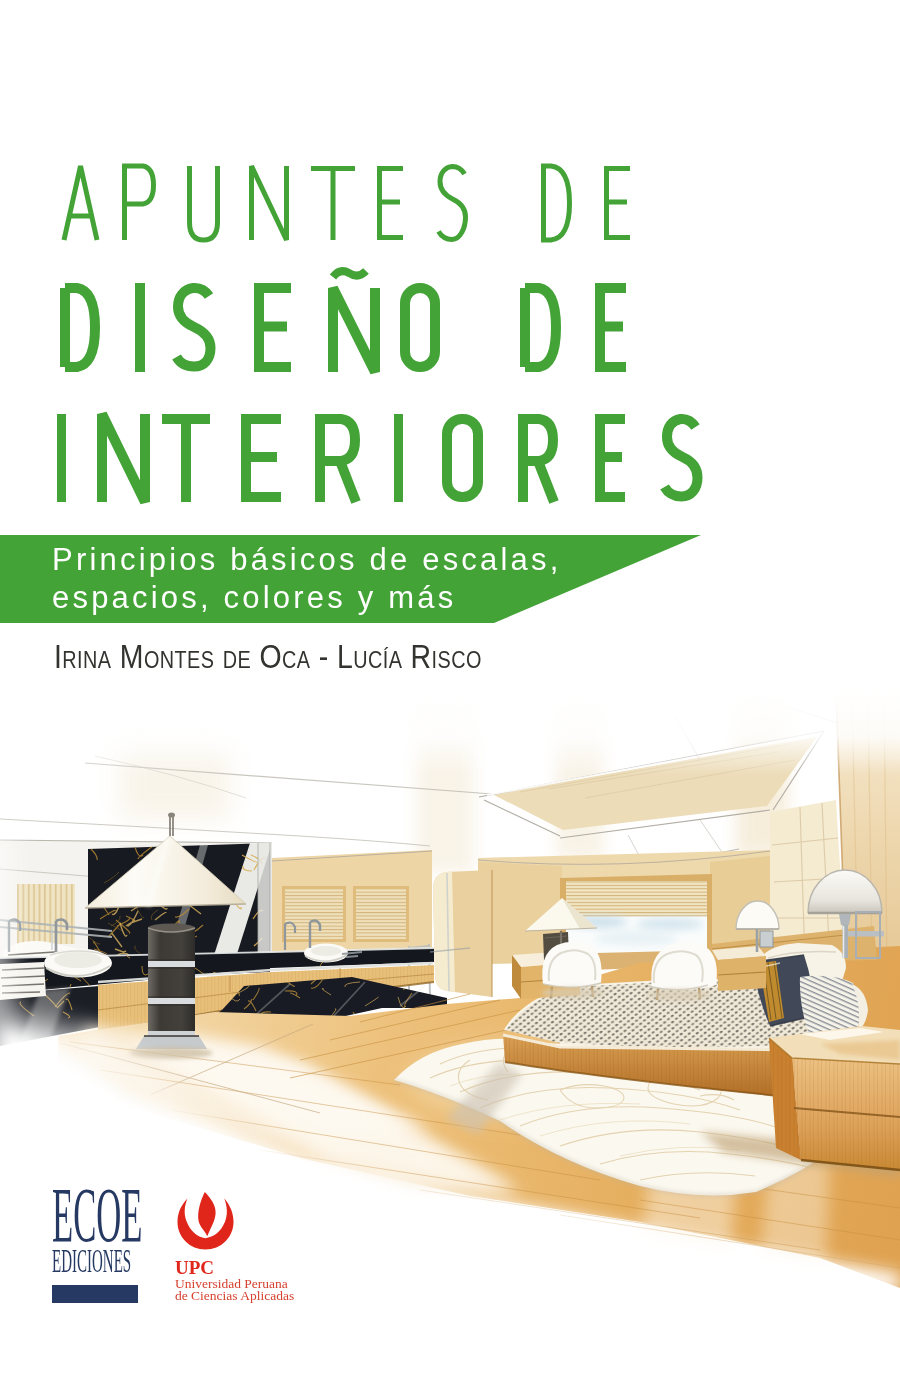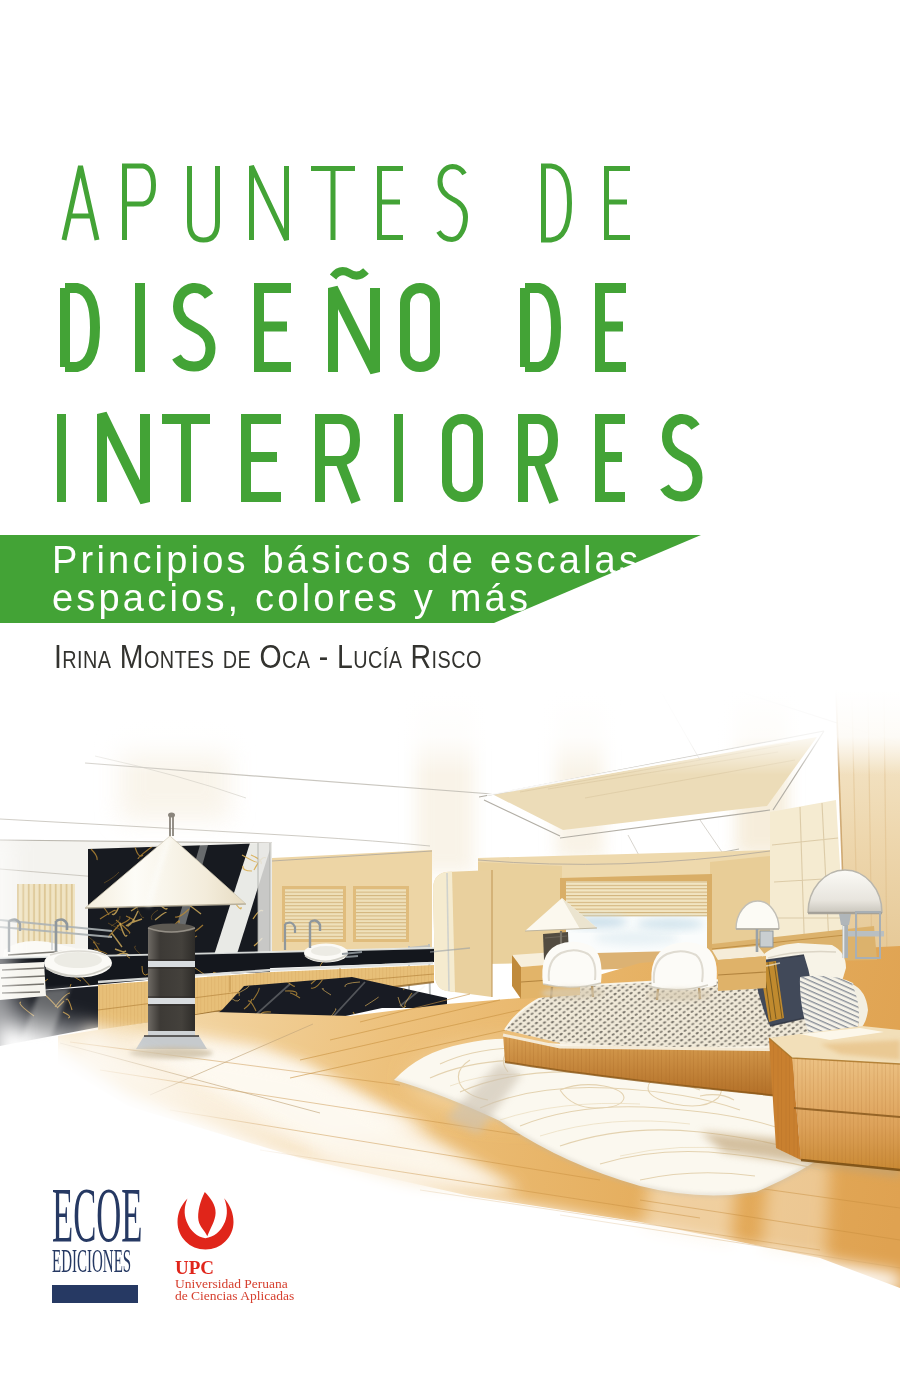--- a/index.html
+++ b/index.html
@@ -48,21 +48,21 @@
       <path d="M625 419 H600 V497 H625 M600 457 H622"></path>
       <path d="M695.5 427 C 691.5 421, 686 418.5, 680.5 419 C 671.5 420.5, 667 427.5, 667 437 C 667 447, 673.5 453, 682.5 457 C 691.5 461, 697.5 467.5, 697.5 477.5 C 697.5 489, 691 496.5, 681.5 496.5 C 673.5 496.5, 668 493, 664.5 487"></path>
     </g>
   </g>
 </svg>
 
 <svg class="abs" style="left:0;top:530" width="900" height="100" viewBox="0 0 900 100">
   <polygon points="0,5 701,5 494,93 0,93" fill="#43a336"></polygon>
 </svg>
 
-<div class="abs" style="left:52px;top:541px;color:#ffffff;font-size:38px;letter-spacing:3.2px;line-height:38px;font-weight:400;">Principios básicos de escalas,<br>espacios, colores y más</div>
+<div class="abs" style="left:52px;top:541px;color:#ffffff;font-size:31px;letter-spacing:3.2px;line-height:38px;font-weight:400;">Principios básicos de escalas,<br>espacios, colores y más</div>
 
 <div class="abs" style="left:54px;top:638px;color:#33332f;font-size:33px;font-variant:small-caps;letter-spacing:0.5px;transform:scaleX(0.862);transform-origin:0 0;white-space:nowrap;">Irina Montes de Oca - Lucía Risco</div>
 
 <svg class="abs" style="left:0;top:690px" width="900" height="600" viewBox="0 690 900 600">
 <defs>
   <linearGradient id="fadeTop" x1="0" y1="690" x2="0" y2="775" gradientUnits="userSpaceOnUse">
     <stop offset="0" stop-color="#ffffff" stop-opacity="1"></stop>
     <stop offset="0.55" stop-color="#ffffff" stop-opacity="0.85"></stop>
     <stop offset="1" stop-color="#ffffff" stop-opacity="0"></stop>
   </linearGradient>

